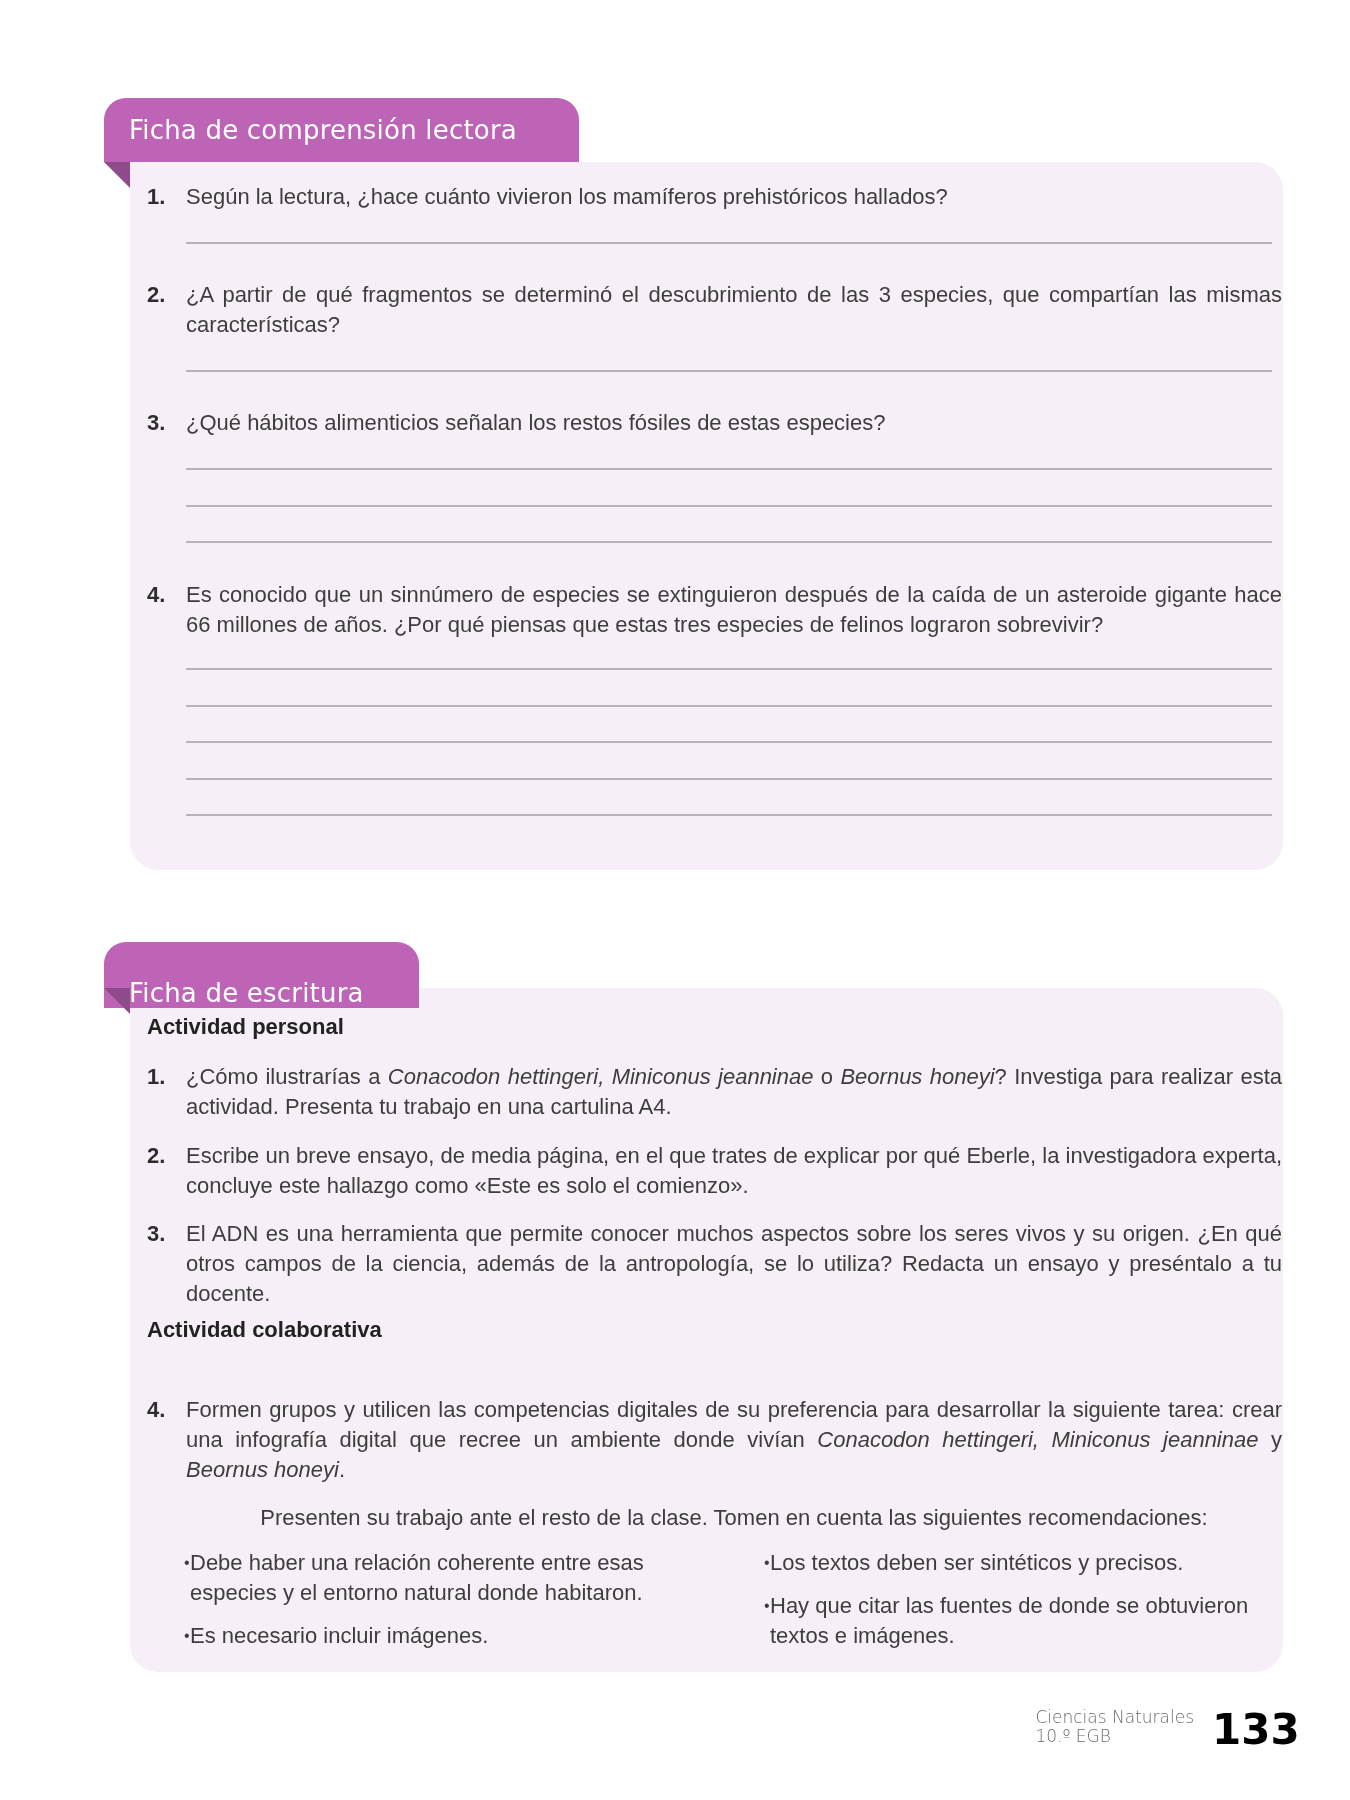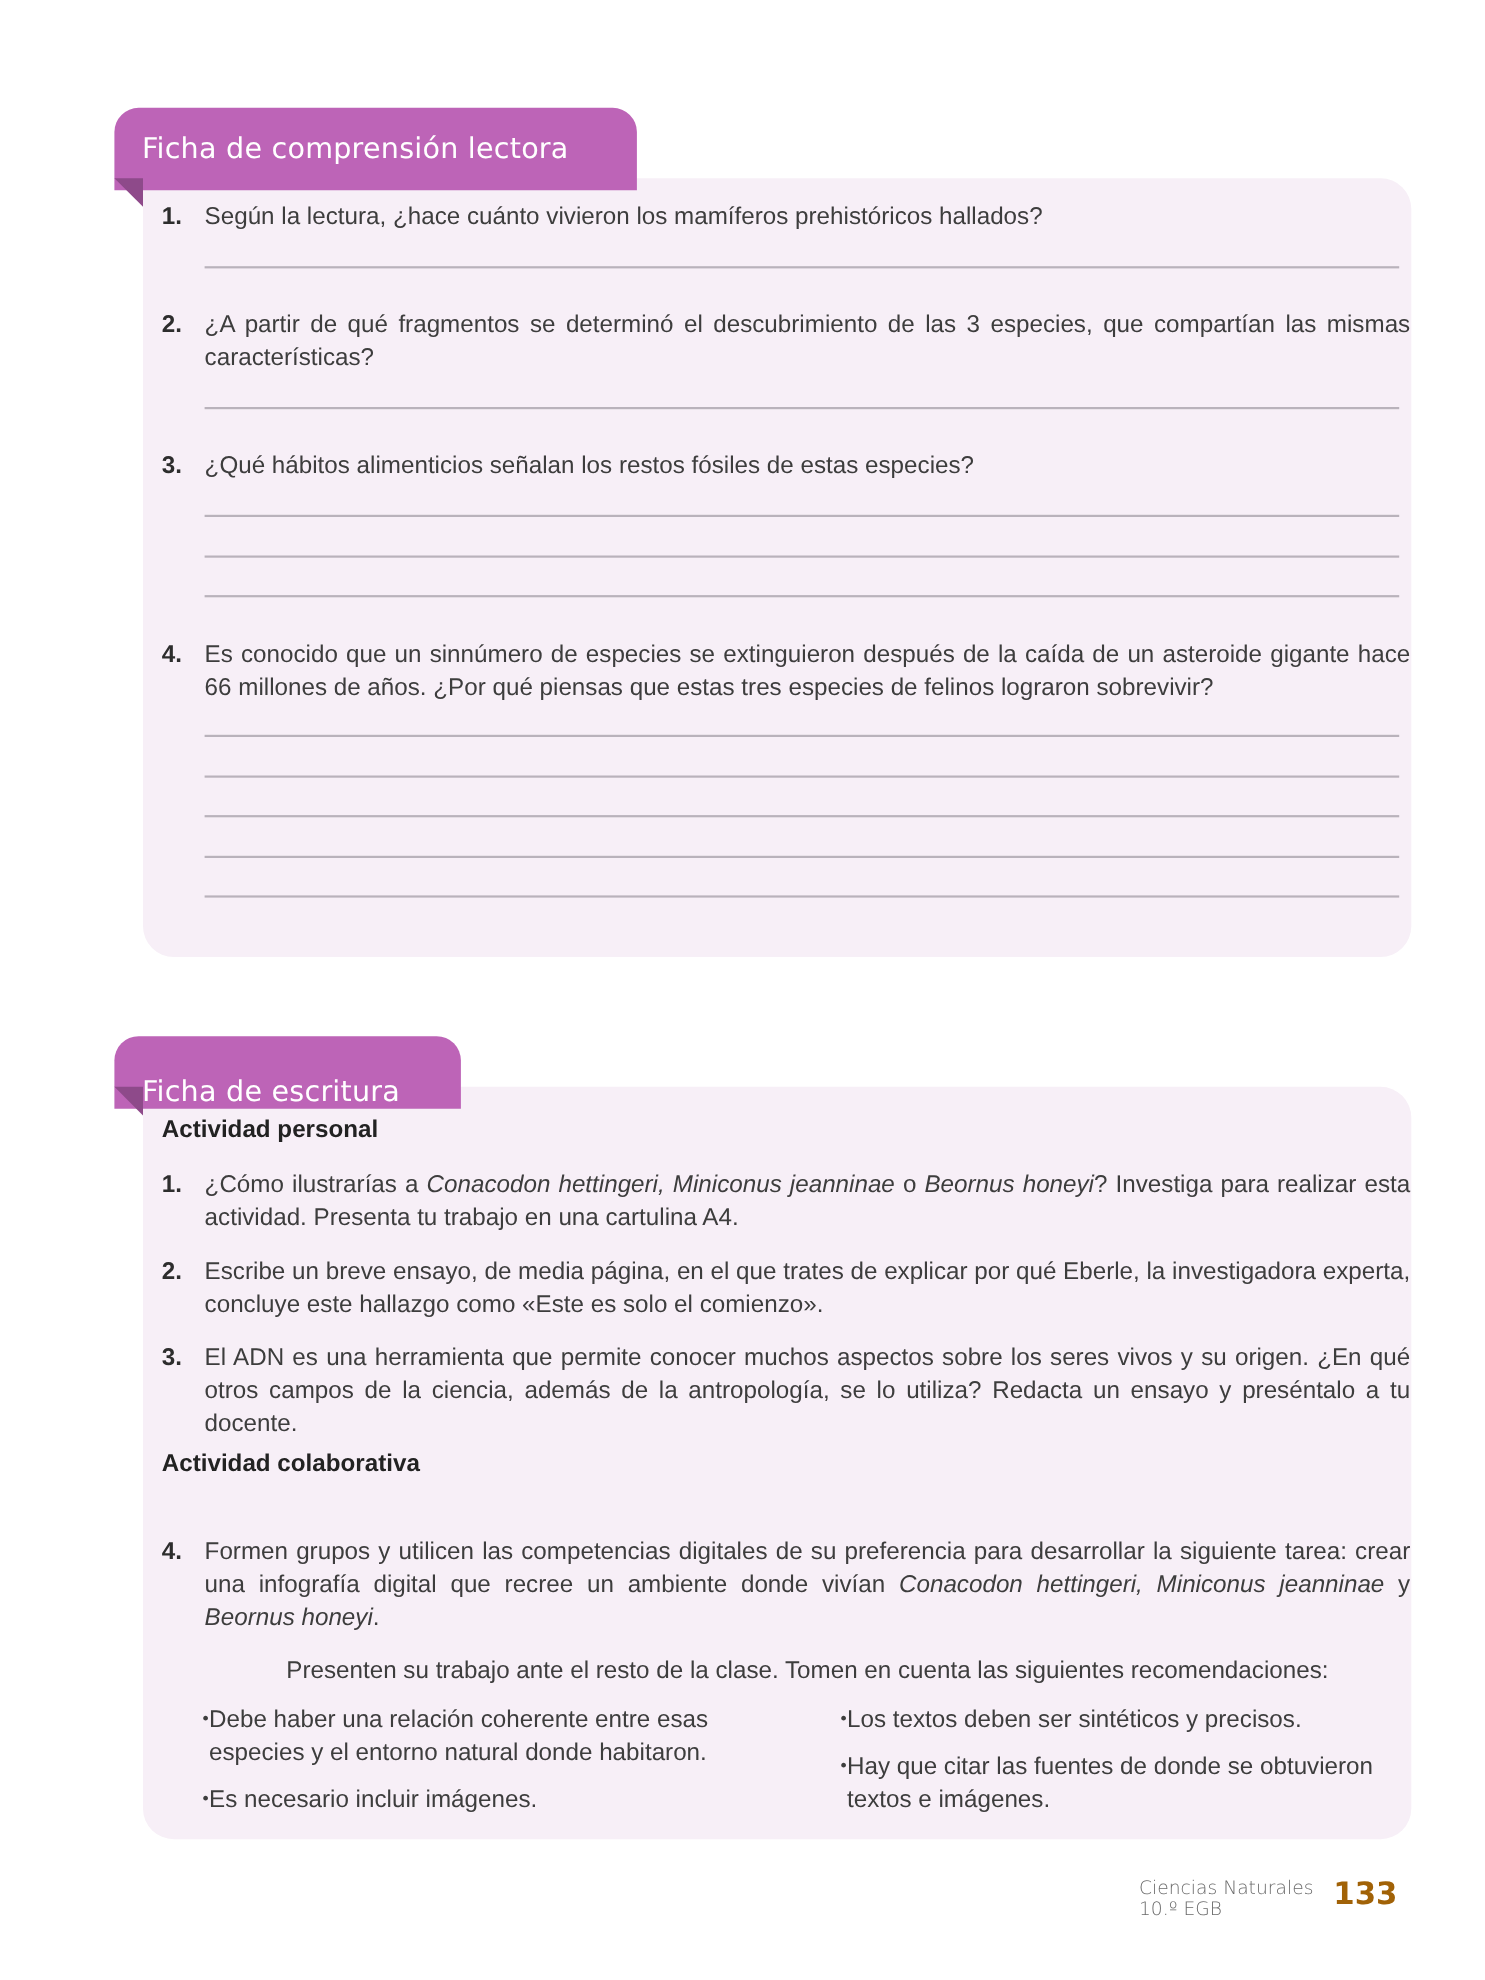--- a/index.html
+++ b/index.html
@@ -17,27 +17,27 @@
   .q .txt { margin-left:39px; text-align:justify; display:block; color:#3d3d3d; }
   .line { position:absolute; left:186px; width:1086px; height:2px; background:#b9b2bb; }
   .sub { position:absolute; left:147px; font-weight:bold; font-size:22px; color:#222; }
   .bul { position:absolute; font-size:22px; line-height:30px; color:#3d3d3d; }
   .bul .dot { position:absolute; left:0; top:0; font-size:16px; }
   .bul .btxt { display:block; margin-left:6px; }
   i { font-style:italic;margin-top:36px; }
   .footer-label { position:absolute; right:156px; top:1708px; text-align:left;
                   font-family:"DejaVu Sans", sans-serif; font-size:17px; line-height:19px; color:#6b6b6b; font-weight:300; }
   .page-num { position:absolute; left:1212px; top:1705px; font-family:"DejaVu Sans", sans-serif;
-              font-size:28px; font-weight:bold; color:#a16207; }
+              font-size:42px; font-weight:bold; color:#000000; }
 </style>
 </head>
 <body>
 
 <div class="card" style="left:130px; top:162px; width:1153px; height:708px;"></div>
-<div class="tab" style="left:104px; top:98px; width:475px; height:75px;">
+<div class="tab" style="left:104px; top:98px; width:475px; height:64px;">
   <span>Ficha de comprensión lectora</span>
 </div>
 <div class="fold" style="left:104px; top:162px;"></div>
 
 <div class="q" style="top:182px;">
   <span class="num">1.</span>
   <span class="txt">Según la lectura, ¿hace cuánto vivieron los mamíferos prehistóricos hallados?</span>
 </div>
 <div class="line" style="top:242px;"></div>
 

